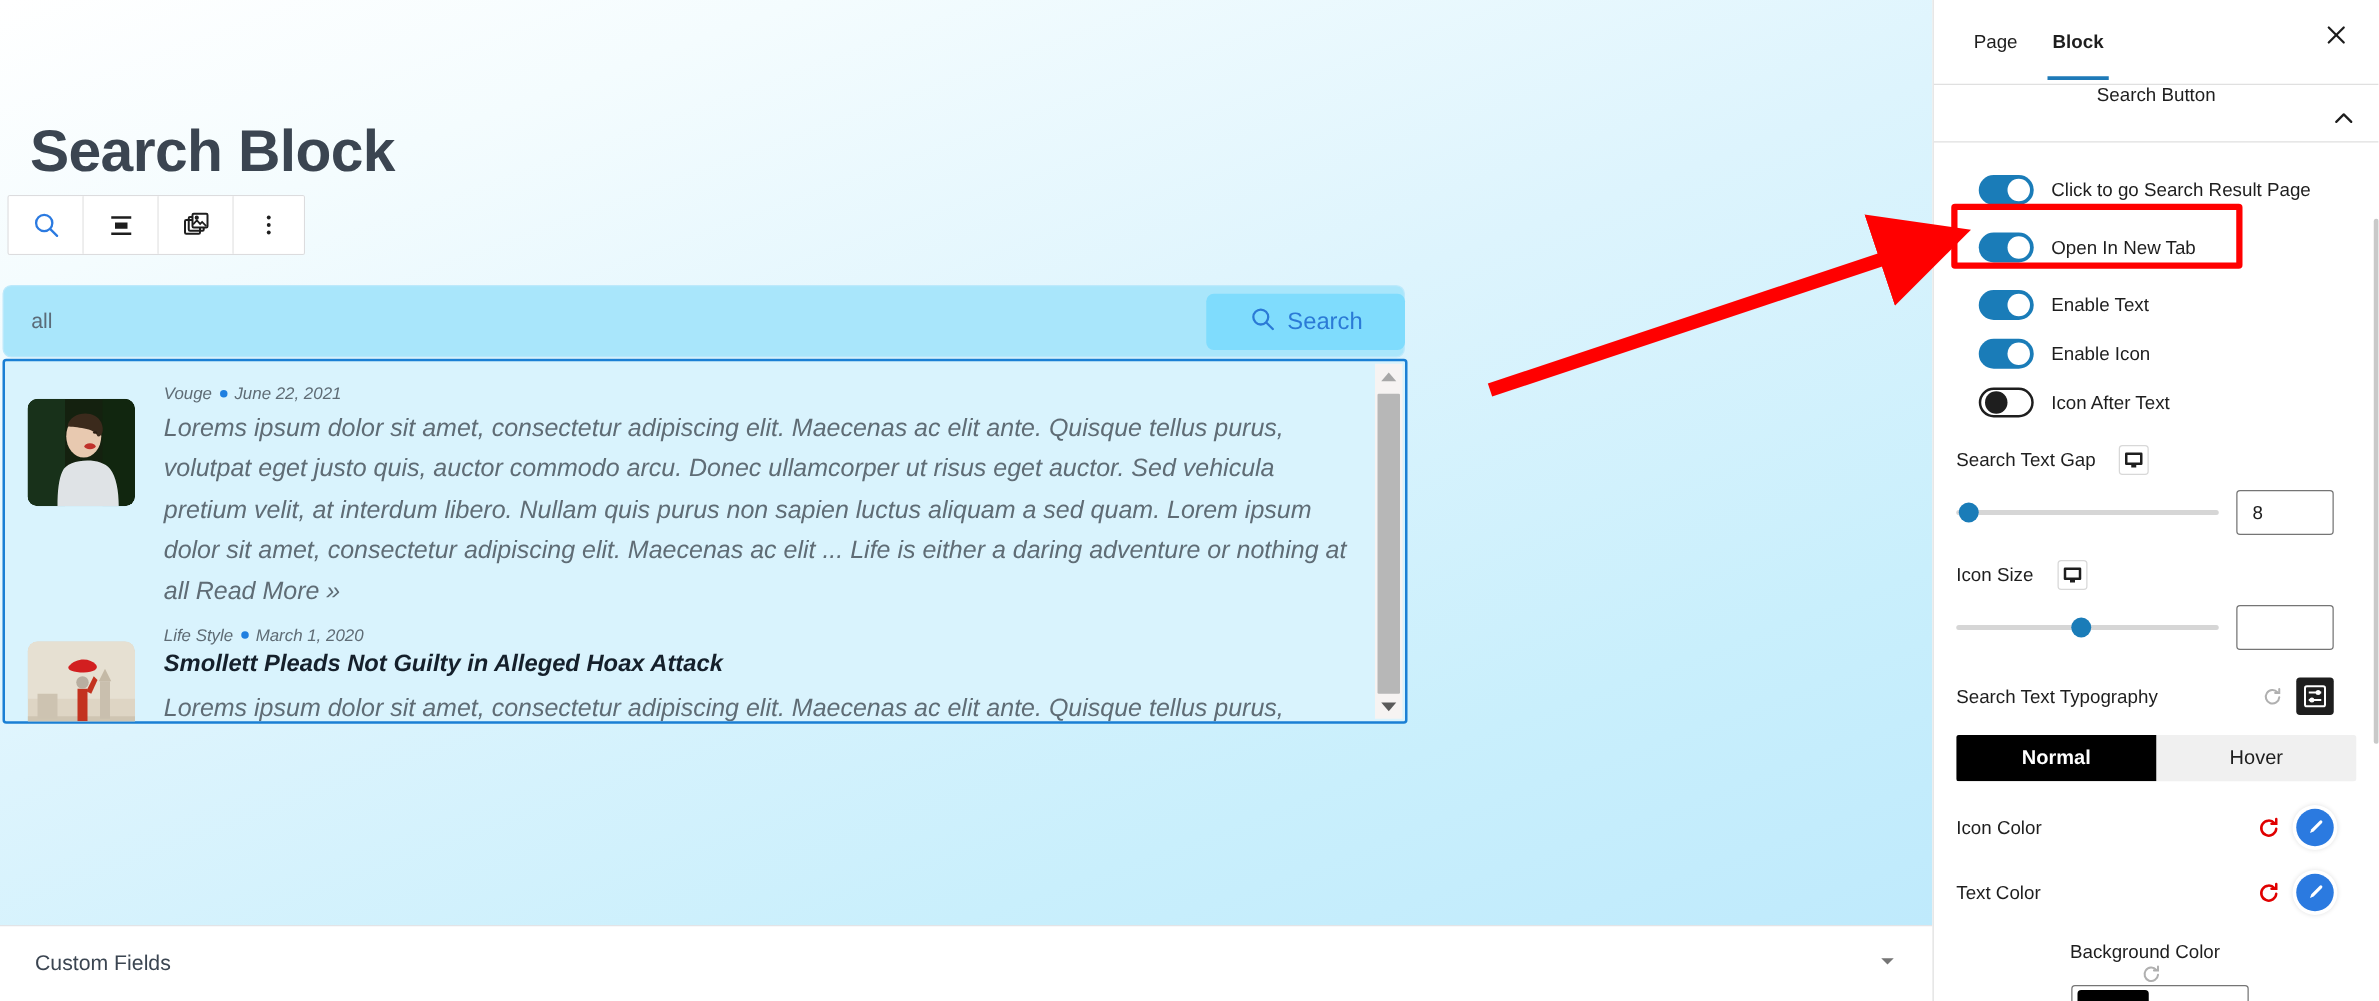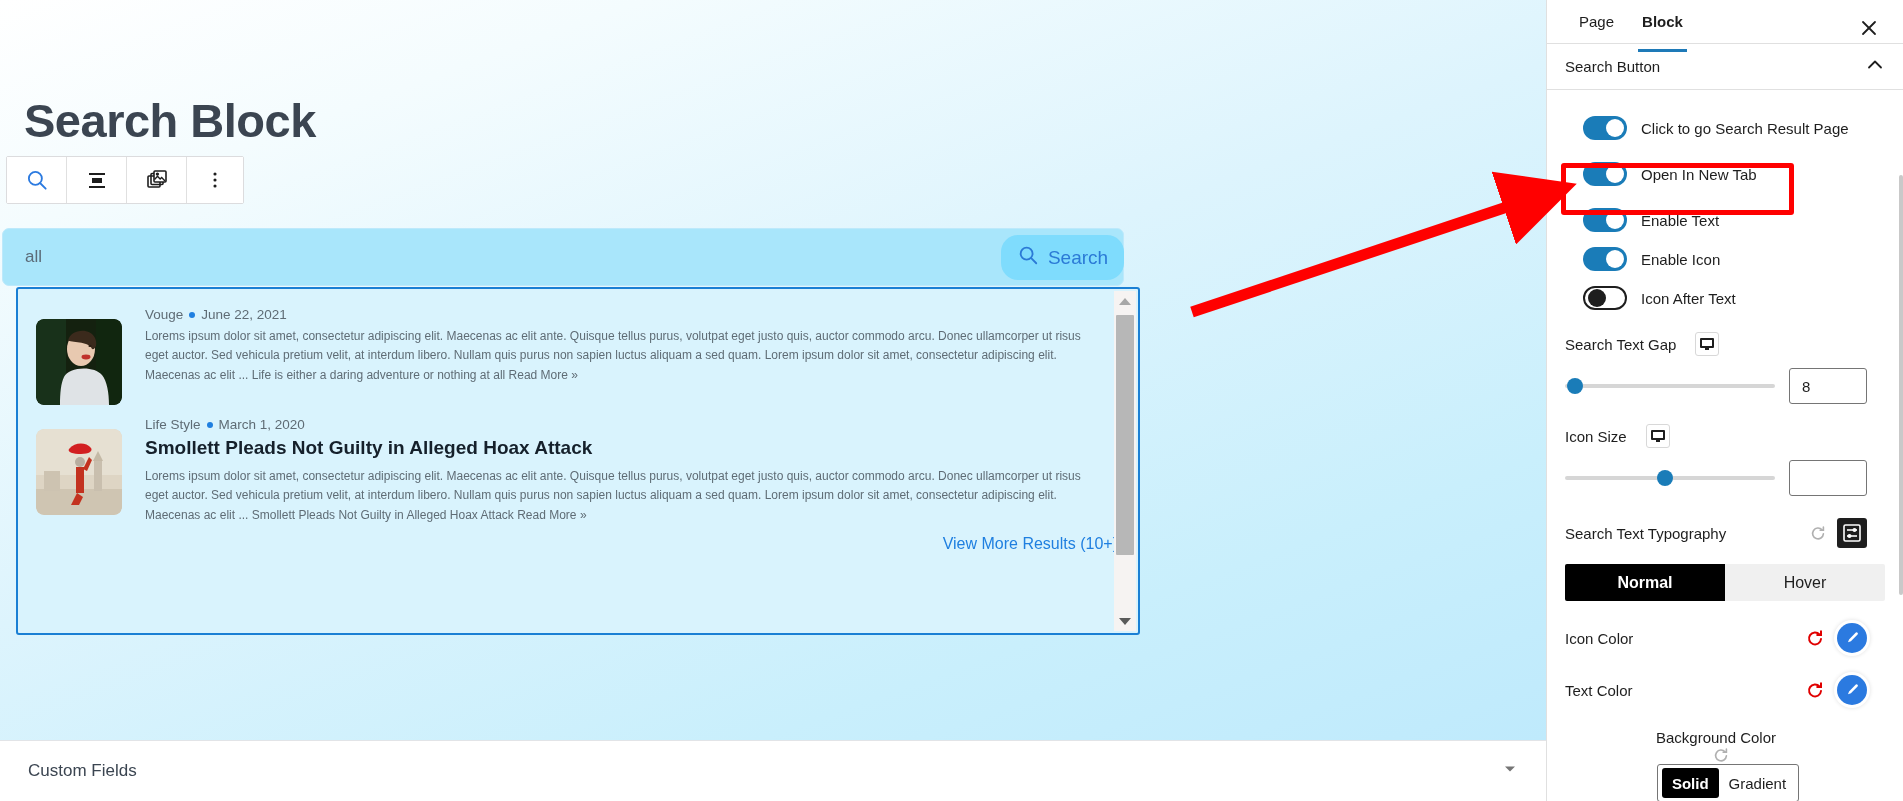--- a/index.html
+++ b/index.html
@@ -62,39 +62,40 @@
     background: #a9e6fb;
     border: 1px solid #bde9fb;
     border-radius: 7px;
     display: flex; align-items: center;
     padding-left: 22px;
     color: #5b6b78;
     font-size: 17px;
   }
   .search-btn {
     position: absolute; right: 0px; top: 7px;
-    width: 123px; height: 45px;
+    width: 159px; height: 45px;
     background: #7fdcfd;
-    border-radius: 17px;
+    border-radius: 6px;
     display: flex; align-items: center; justify-content: center;
     gap: 9px;
     color: #2b7ad6;
     font-size: 19px;
     cursor: pointer;
   }
   .search-btn svg { flex: none; }
 
   
   .results {
-    position: absolute; left: 16px; top: 287px;
-    width: 1124px; height: 348px;
+    position: absolute; left: 2px; top: 287px;
+    width: 1124px; height: 292px;
     background: #d9f3fd;
     border: 2px solid #1a7fd4;
     border-radius: 3px;
     overflow: hidden;
+    font-style: italic;
   }
   .results-inner {
     position: absolute; left: 0; top: 0;
     width: 1100px; height: 100%;
     padding: 10px 0 0 0;
   }
   .result-item {
     display: flex;
     gap: 0;
     padding: 8px 26px 4px 18px;
@@ -110,21 +111,21 @@
   .r-meta {
     font-size: 13.5px; color: #5f6c75; margin-bottom: 5px;
     display: flex; align-items: center; gap: 6px;
   }
   .r-dot { width: 6px; height: 6px; border-radius: 50%; background: #1f7fe0; display:inline-block; }
   .r-title {
     font-size: 19px; font-weight: 700; color: #15202b;
     margin-bottom: 7px; line-height: 1.2;
   }
   .r-excerpt {
-    font-size: 12px; color: #5f6c75; line-height: 1.62;
+    font-size: 20px; color: #5f6c75; line-height: 1.62;
   }
   .r-more {
     text-align: right; color: #1f7fe0; font-size: 16px; padding-top: 6px;
   }
 
   
   .sb {
     position: absolute; right: 2px; top: 2px;
     width: 22px; bottom: 2px;
     background: #f6f3f2;
@@ -155,21 +156,21 @@
   
   .sidebar {
     position: absolute; right: 0; top: 0;
     width: 357px; height: 801px;
     background: #ffffff;
     border-left: 1px solid #e0e0e0;
     overflow: hidden;
   }
   .sb-tabs {
     position: relative;
-    height: 44px;
+    height: 68px;
     display: flex; align-items: center;
     border-bottom: 1px solid #e0e0e0;
     padding-left: 18px;
   }
   .sb-tab {
     height: 60px; display: flex; align-items: center;
     padding: 0 14px; font-size: 15px; color: #1e1e1e;
     cursor: pointer; position: relative;
   }
   .sb-tab.active { font-weight: 600; }
@@ -183,20 +184,21 @@
     display: flex; align-items: center; justify-content: center;
     cursor: pointer;
   }
 
   .panel-head {
     height: 46px; display: flex; align-items: center;
     padding: 0 18px 0 18px;
     border-bottom: 1px solid #e0e0e0;
     font-size: 15px; color: #1e1e1e;
     cursor: pointer;
+    flex-direction: column;
   }
   .panel-head .chev { margin-left: auto; }
 
   .panel-body { padding: 14px 18px 0 18px; }
 
   .row-toggle {
     display: flex; align-items: center; gap: 14px;
     height: 36px; margin-bottom: 0px;
     padding-left: 18px;
   }

